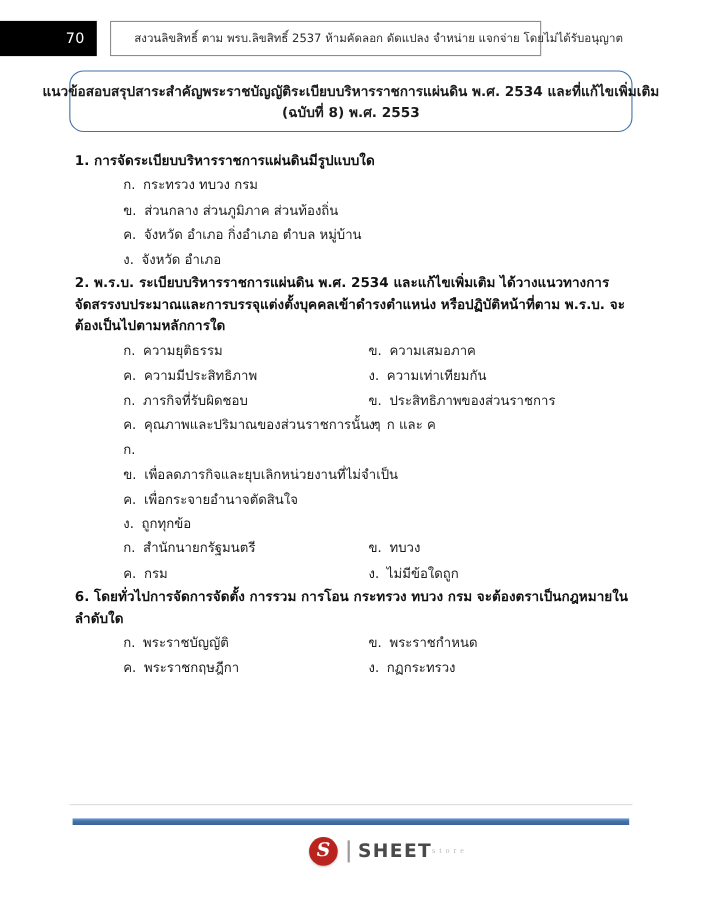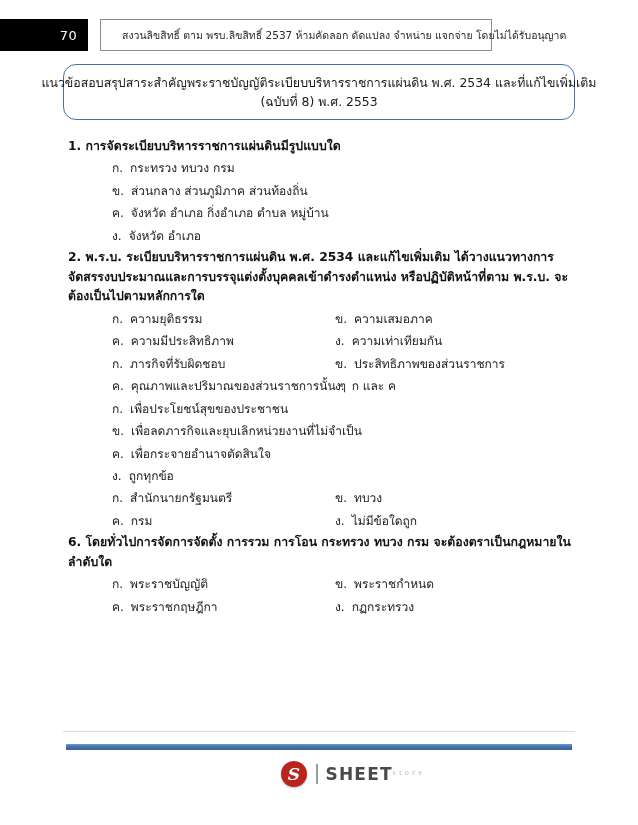--- a/index.html
+++ b/index.html
@@ -73,21 +73,21 @@
     border-radius: 13px;
     box-sizing: border-box;
     display: flex;
     flex-direction: column;
     align-items: center;
     justify-content: center;
     padding: 4px 14px;
   }
   .title-box .title-line {
     font-size: 12.4px;
-    font-weight: normal;
+    font-weight: bold;
     color: #1a1a1a;
     line-height: 1.55;
     text-align: center;
     white-space: nowrap;
   }
 
   
   .content {
     position: absolute;
     left: 0;
@@ -311,21 +311,20 @@
             <span class="opt-label">ก และ ค</span>
           </div>
         </div>
       </div>
     </div>
     <div class="question-block">
       <div class="opts col1">
         <div class="opt-row">
           <div class="opt">
             <span class="opt-key">ก.</span>
-            <span class="opt-label">เพื่อประโยชน์สุขของประชาชน</span>
           </div>
           <div class="opt">
             <span class="opt-key">ข.</span>
             <span class="opt-label">เพื่อลดภารกิจและยุบเลิกหน่วยงานที่ไม่จำเป็น</span>
           </div>
           <div class="opt">
             <span class="opt-key">ค.</span>
             <span class="opt-label">เพื่อกระจายอำนาจตัดสินใจ</span>
           </div>
           <div class="opt">

